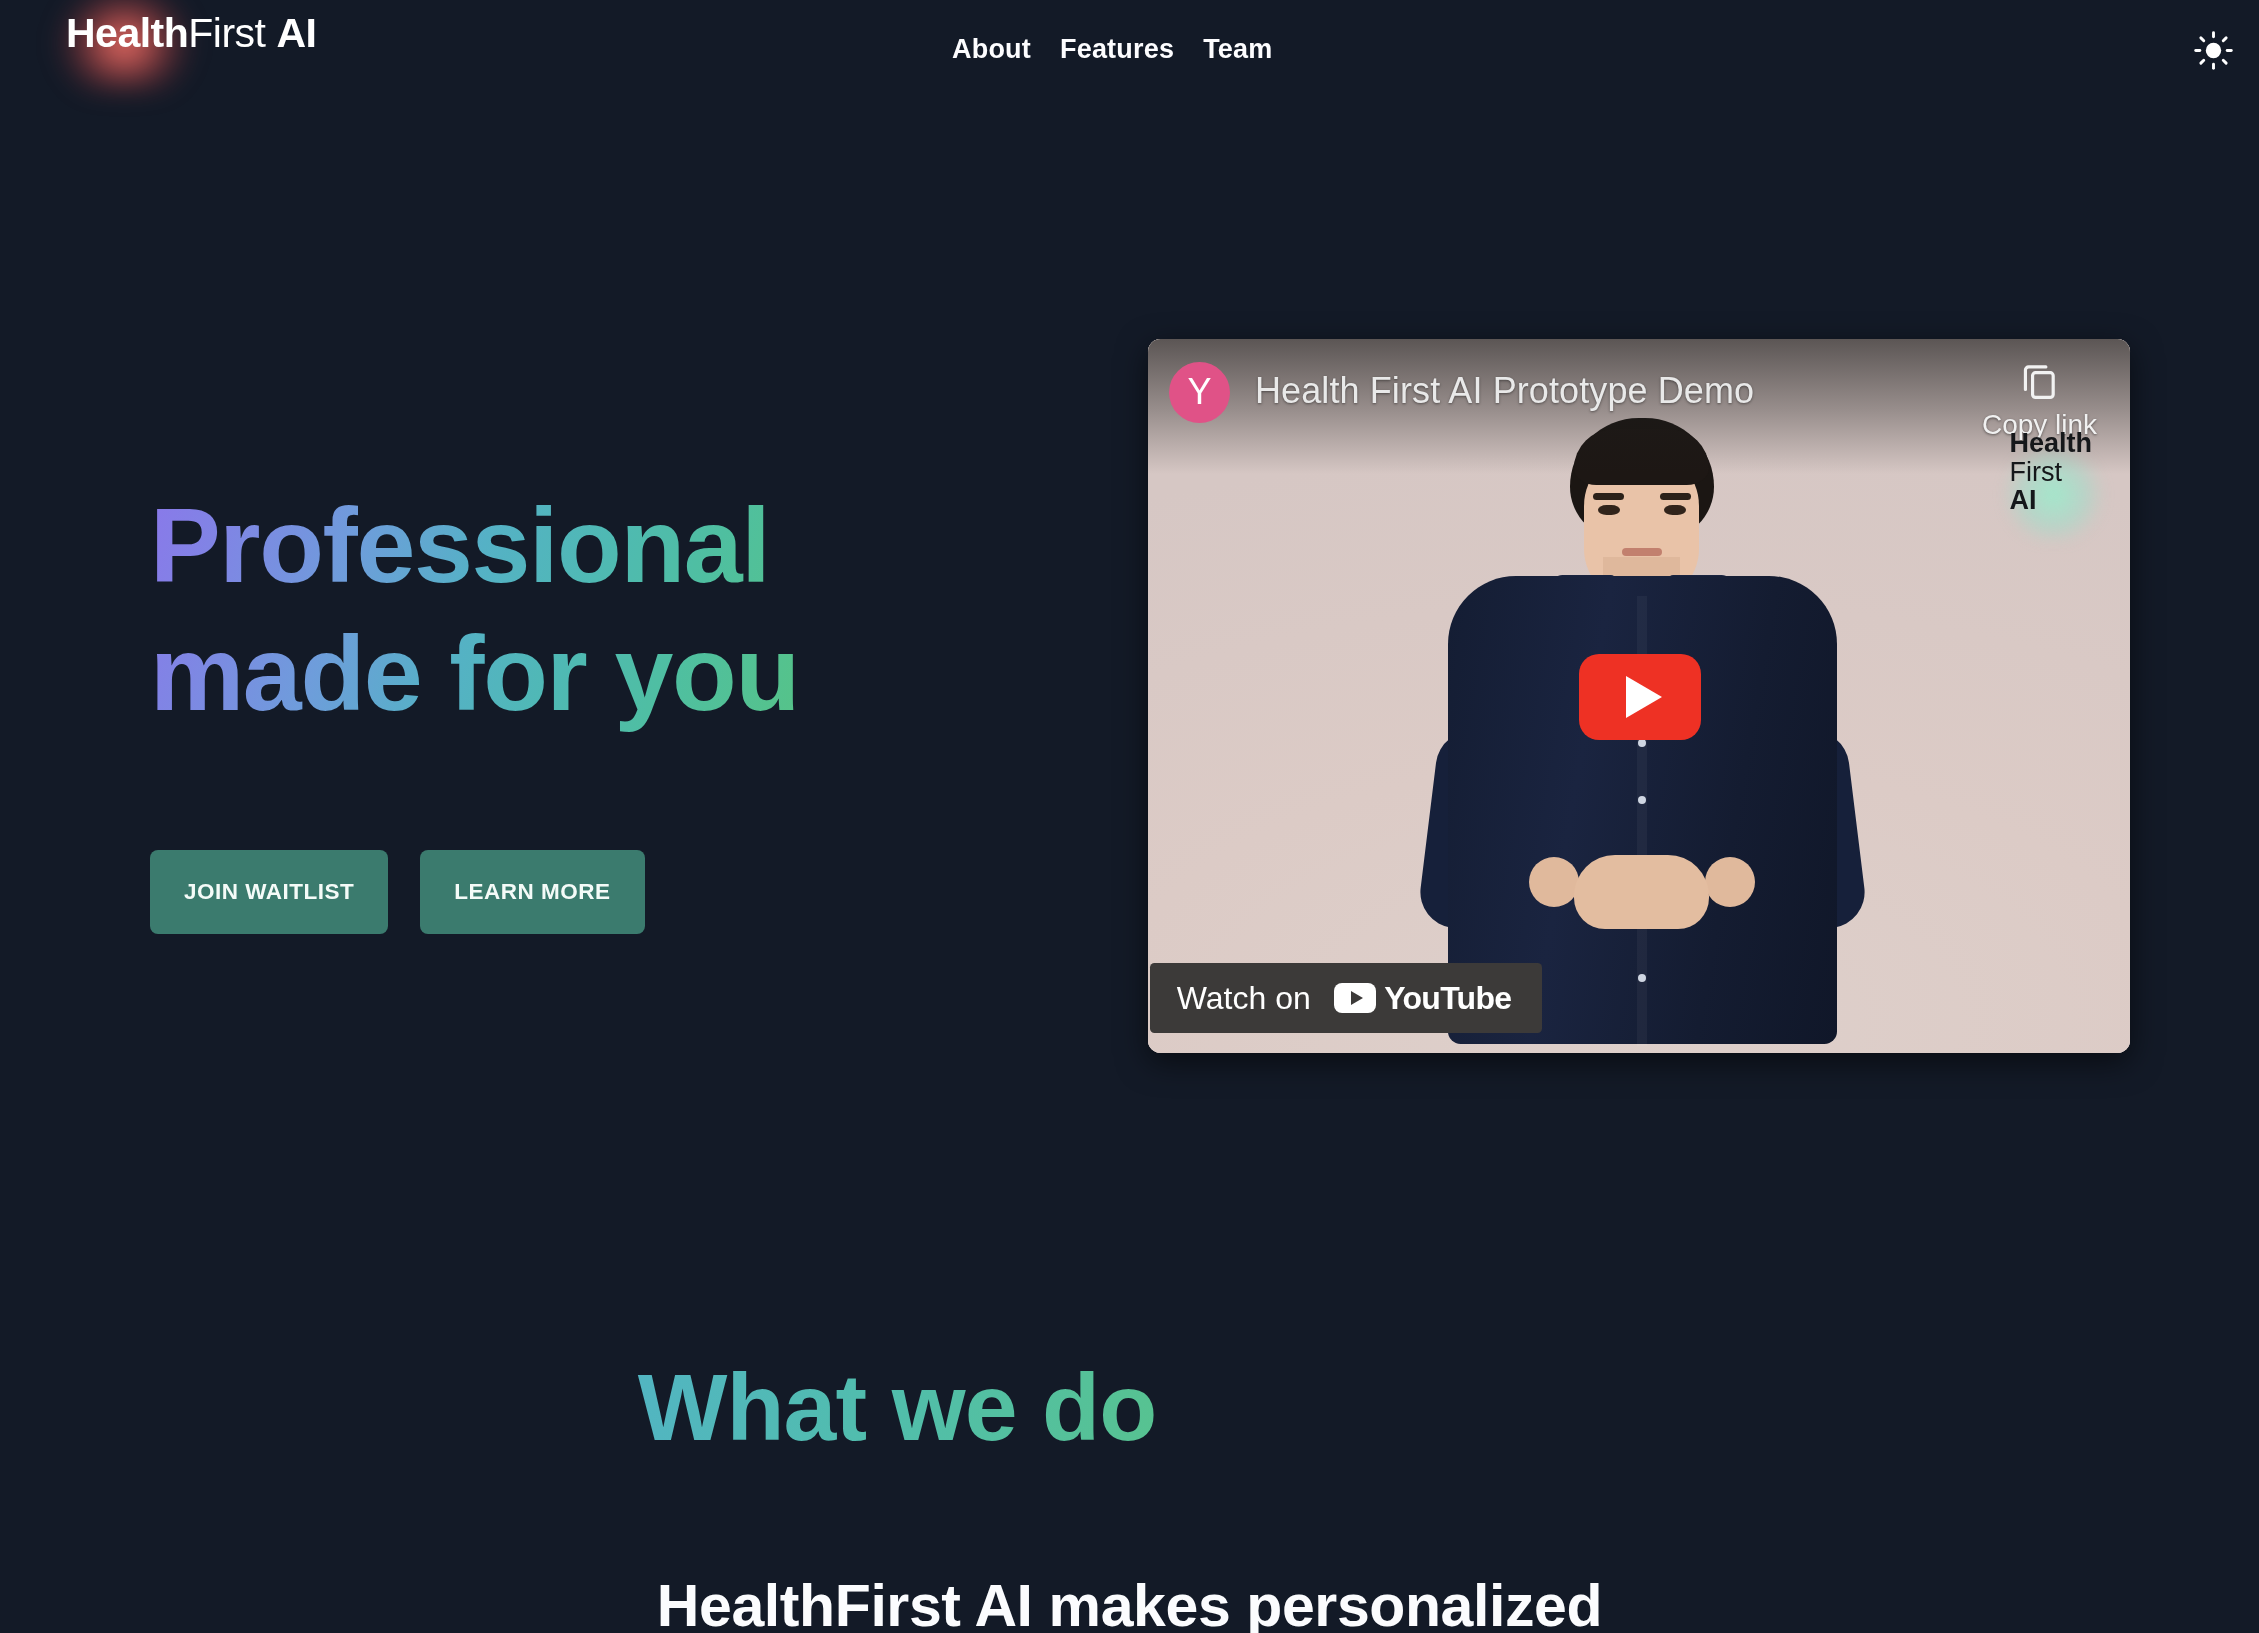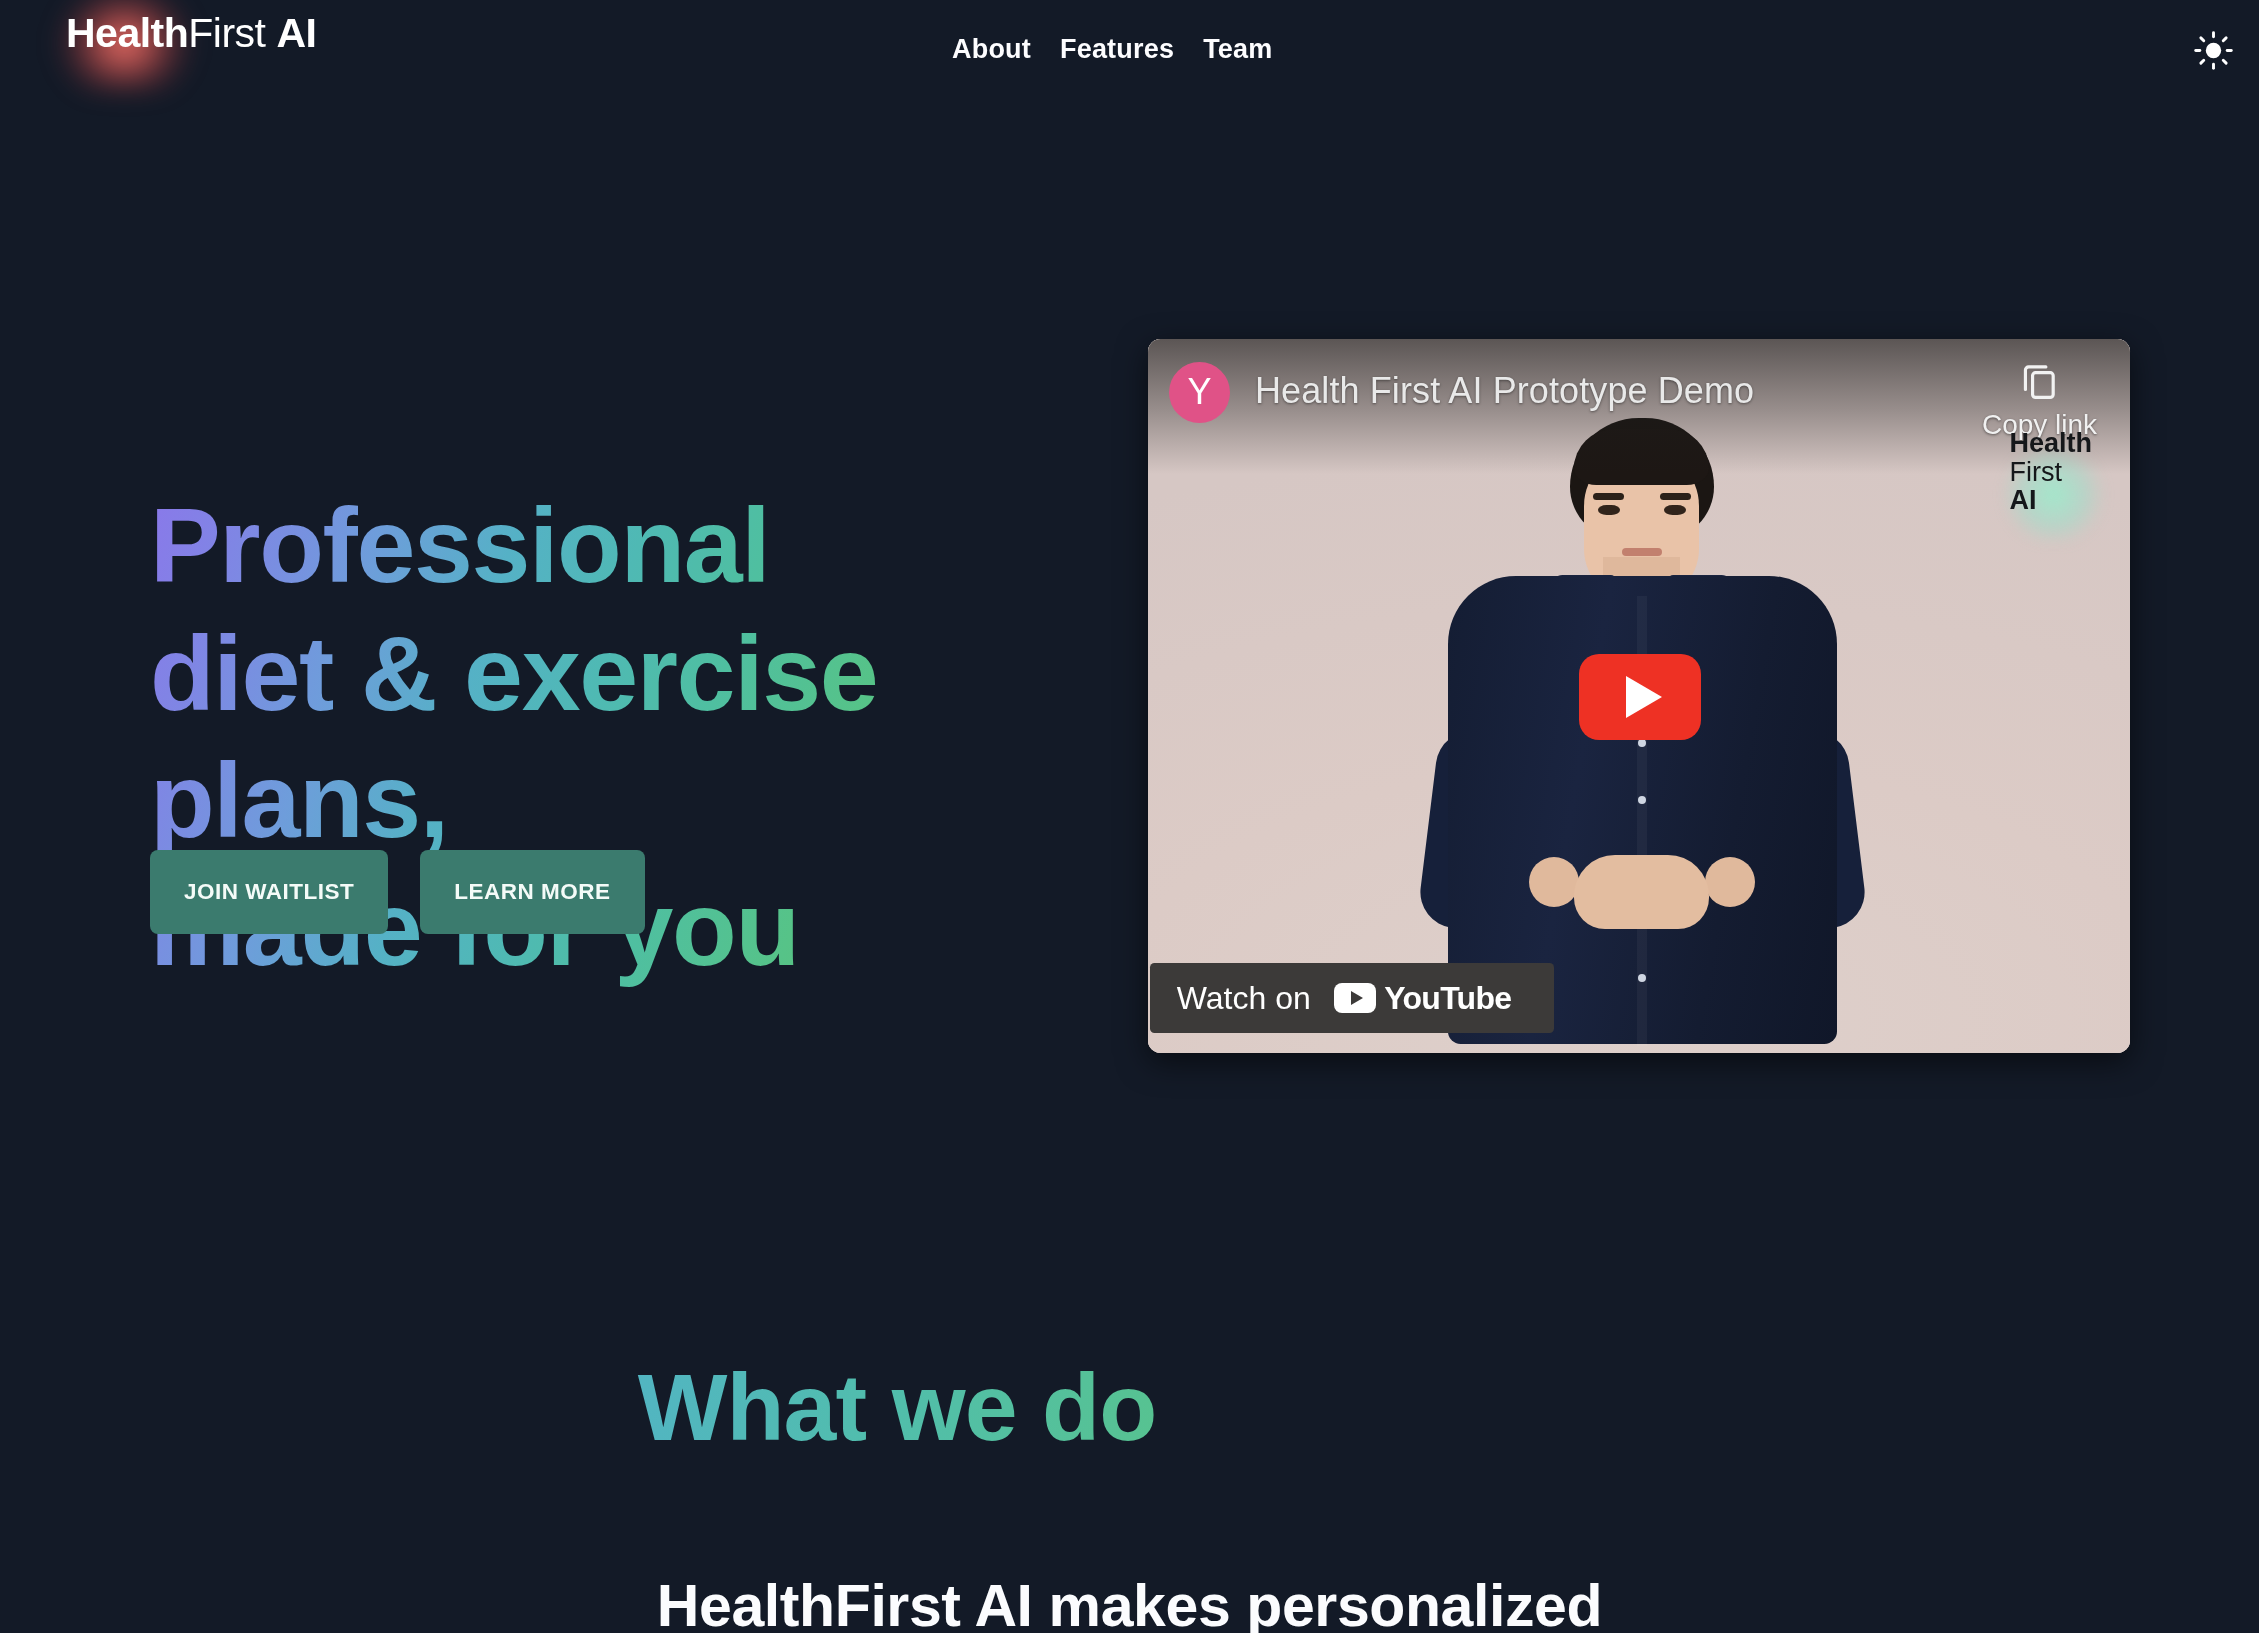--- a/index.html
+++ b/index.html
@@ -235,21 +235,21 @@
   }
   .play-tri {
     width:0; height:0; margin-left:7.2px;
     border-left:36px solid #ffffff;
     border-top:21.6px solid transparent;
     border-bottom:21.6px solid transparent;
   }
 
   .watch-yt {
     position:absolute; left:1.8px; bottom:20px;
-    height:70px; padding:0 43px 0 27px;
+    height:70px; padding:0 31px 0 27px;
     background:#3c3a39; border-radius:4.5px;
     display:flex; align-items:center; gap:23.4px;
     cursor:pointer;
   }
   .wy-label { color:#ffffff; font-size:32px; }
   .wy-logo { display:flex; align-items:center; gap:8px; }
   .wy-mark {
     width:42px; height:30px; background:#ffffff; border-radius:8px;
     display:flex; align-items:center; justify-content:center;
   }
@@ -310,21 +310,20 @@
         <line x1="17.7" y1="17.7" x2="19.4" y2="19.4"></line>
         <line x1="19.4" y1="4.6" x2="17.7" y2="6.3"></line>
         <line x1="6.3" y1="17.7" x2="4.6" y2="19.4"></line>
       </g>
     </svg>
   </div>
 </div>
 
 <h1 class="hero-head">
   <span>Professional</span>
-  <span>diet &amp; exercise plans,</span>
   <span>made for you</span>
 </h1>
 
 <div class="btn-row">
   <button class="btn">JOIN WAITLIST</button>
   <button class="btn">LEARN MORE</button>
 </div>
 
 <div class="video">
   <div class="video-bg"></div>

